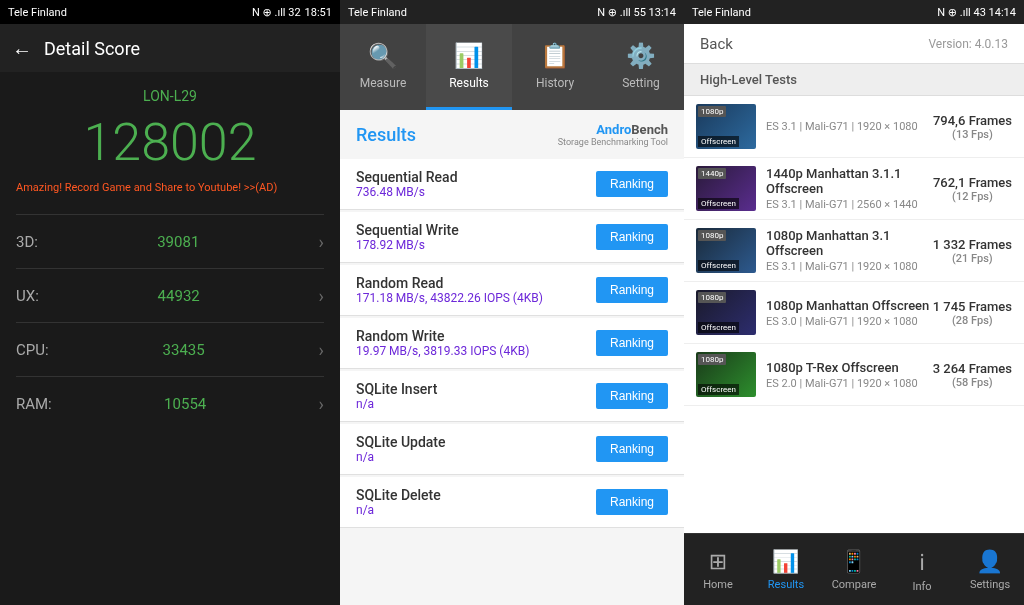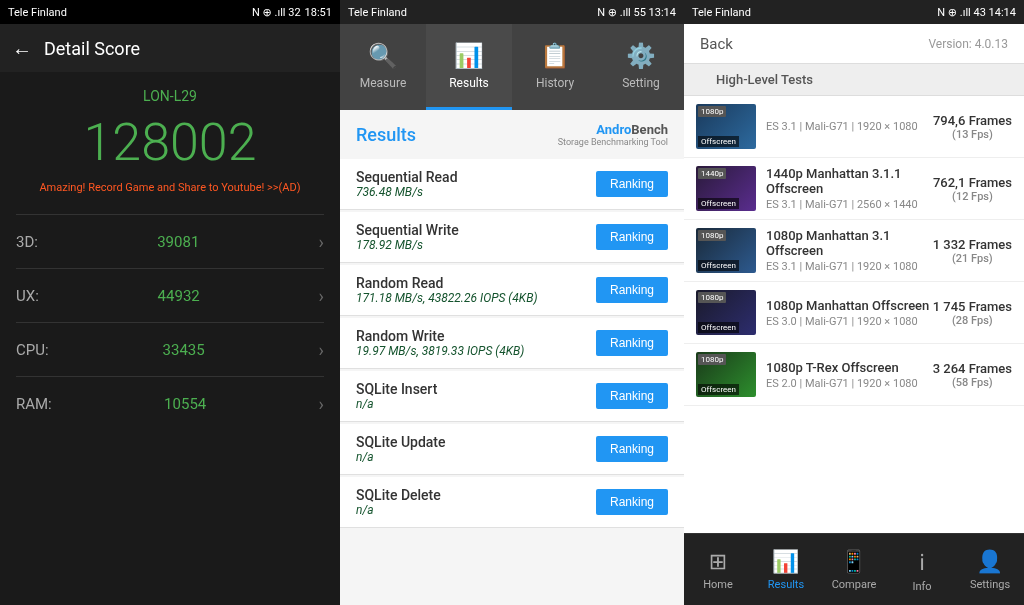--- a/index.html
+++ b/index.html
@@ -9,21 +9,21 @@
     .panel1 { width: 340px; height: 605px; background: #1a1a1a; display: flex; flex-direction: column; flex-shrink: 0; }
     .status-bar1 { height: 24px; background: #000; display: flex; align-items: center; justify-content: space-between; padding: 0 8px; }
     .status-bar1 .carrier { color: #fff; font-size: 11px; }
     .status-bar1 .right { color: #fff; font-size: 11px; display: flex; align-items: center; gap: 4px; }
     .toolbar1 { height: 48px; background: #222; display: flex; align-items: center; padding: 0 12px; gap: 12px; }
     .back-btn { color: #fff; font-size: 20px; cursor: pointer; }
     .toolbar-title { color: #fff; font-size: 18px; font-weight: 400; }
     .score-content { flex: 1; padding: 16px; overflow-y: auto; }
     .device-id { color: #4caf50; font-size: 14px; text-align: center; margin-bottom: 8px; }
     .main-score { color: #4caf50; font-size: 52px; font-weight: 300; text-align: center; margin-bottom: 8px; }
-    .ad-text { color: #ff5722; font-size: 11px; text-align: center; margin-bottom: 20px; }
+    .ad-text { color: #ff5722; font-size: 11px; margin-bottom: 20px; }
     .score-row { display: flex; align-items: center; justify-content: space-between; padding: 16px 0; border-top: 1px solid #333; }
     .score-label { color: #aaa; font-size: 15px; }
     .score-value { color: #4caf50; font-size: 15px; }
     .score-chevron { color: #666; font-size: 18px; }
 
     
     .panel2 { width: 344px; height: 605px; background: #f5f5f5; display: flex; flex-direction: column; flex-shrink: 0; }
     .status-bar2 { height: 24px; background: #222; display: flex; align-items: center; justify-content: space-between; padding: 0 8px; }
     .status-bar2 span { color: #fff; font-size: 11px; }
     .tab-bar { height: 86px; background: #424242; display: flex; }
@@ -35,31 +35,31 @@
     .tab-item.active .tab-label { color: #fff; }
     .results-header { padding: 12px 16px; display: flex; align-items: center; justify-content: space-between; background: #f5f5f5; }
     .results-title { color: #2196f3; font-size: 18px; font-weight: 500; }
     .andro-logo { display: flex; flex-direction: column; align-items: flex-end; }
     .andro-logo-text { color: #555; font-size: 13px; font-weight: bold; }
     .andro-logo-sub { color: #888; font-size: 9px; }
     .bench-list { flex: 1; overflow-y: auto; }
     .bench-item { display: flex; align-items: center; justify-content: space-between; padding: 10px 16px; border-bottom: 1px solid #e0e0e0; background: #fff; margin-bottom: 2px; }
     .bench-info { display: flex; flex-direction: column; }
     .bench-name { color: #333; font-size: 14px; font-weight: 500; }
-    .bench-value { color: #14532d; font-size: 12px; font-style: italic; }
+    .bench-value { color: #6d28d9; font-size: 12px; }
     .ranking-btn { background: #2196f3; color: #fff; border: none; padding: 6px 14px; border-radius: 2px; font-size: 12px; cursor: pointer; }
 
     
     .panel3 { width: 340px; height: 605px; background: #f5f5f5; display: flex; flex-direction: column; flex-shrink: 0; }
     .status-bar3 { height: 24px; background: #222; display: flex; align-items: center; justify-content: space-between; padding: 0 8px; }
     .status-bar3 span { color: #fff; font-size: 11px; }
     .gfx-toolbar { height: 40px; background: #fff; display: flex; align-items: center; padding: 0 16px; justify-content: space-between; border-bottom: 1px solid #ddd; }
     .gfx-back { color: #555; font-size: 15px; cursor: pointer; }
     .gfx-version { color: #999; font-size: 12px; }
-    .gfx-section-title { padding: 8px 32px; background: #eee; color: #555; font-size: 13px; font-weight: 500; border-bottom: 1px solid #ddd; }
+    .gfx-section-title { padding: 8px 16px; background: #eee; color: #555; font-size: 13px; font-weight: 500; border-bottom: 1px solid #ddd; }
     .gfx-list { flex: 1; overflow-y: auto; background: #fff; }
     .gfx-item { display: flex; align-items: center; padding: 8px 12px; border-bottom: 1px solid #eee; }
     .gfx-thumb { width: 60px; height: 45px; background: #333; flex-shrink: 0; margin-right: 10px; position: relative; border-radius: 2px; overflow: hidden; display: flex; align-items: center; justify-content: center; }
     .gfx-thumb-badge { position: absolute; top: 2px; left: 2px; background: #555; color: #fff; font-size: 8px; padding: 1px 3px; border-radius: 1px; }
     .gfx-thumb-label { position: absolute; bottom: 2px; left: 2px; background: rgba(0,0,0,0.6); color: #fff; font-size: 8px; padding: 1px 3px; }
     .gfx-info { flex: 1; }
     .gfx-test-name { color: #333; font-size: 13px; font-weight: 500; margin-bottom: 2px; }
     .gfx-test-sub { color: #888; font-size: 11px; }
     .gfx-score { text-align: center; color: #333; font-size: 13px; font-weight: 500; white-space: nowrap; }
     .gfx-score-fps { color: #888; font-size: 11px; }

